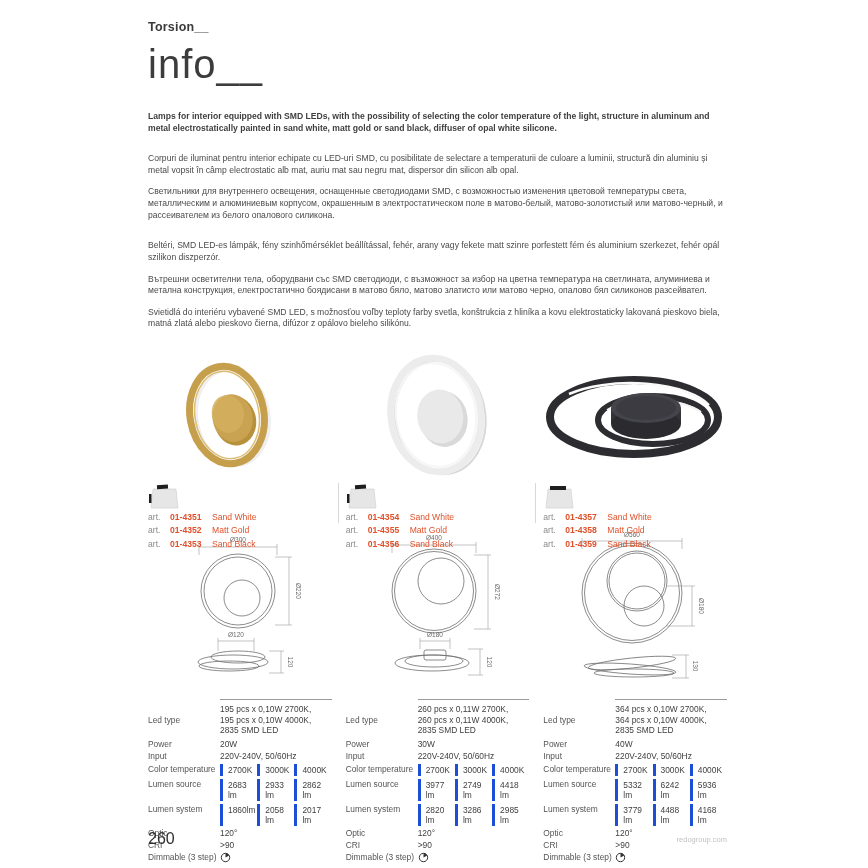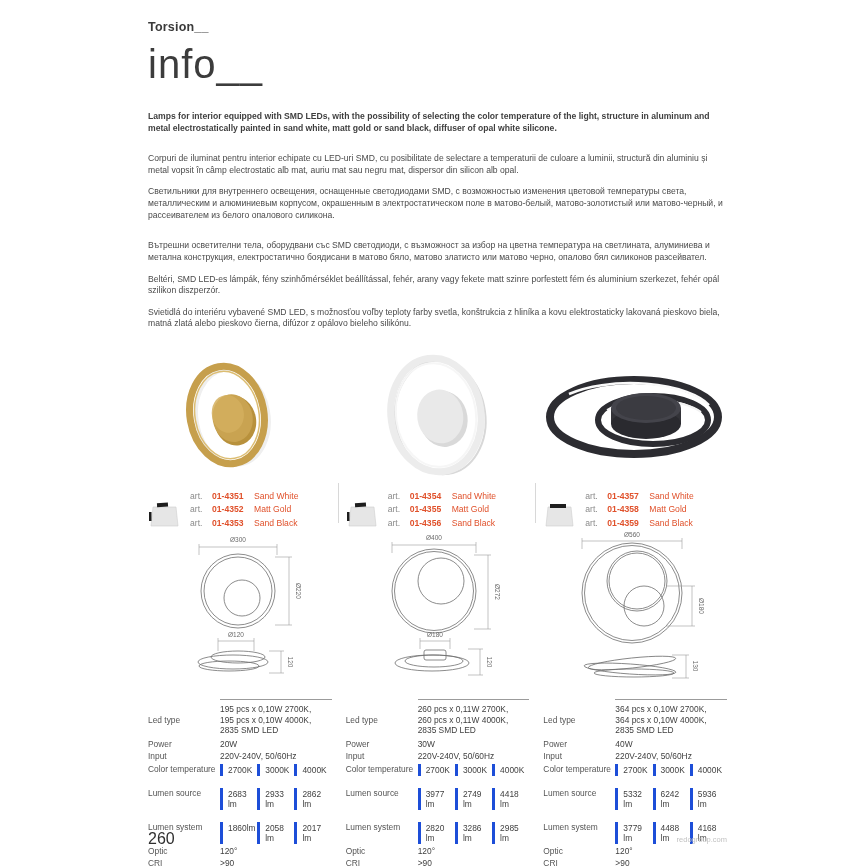--- a/index.html
+++ b/index.html
@@ -18,21 +18,21 @@
   .desc-grid p { font-size:8.6px; line-height:1.34; color:#4a4a4a; margin-bottom:10px; }
   .desc-grid .en { font-weight:700; color:#3f3f3f; }
 
   
   .row3 { display:grid; grid-template-columns:repeat(3,1fr); column-gap:14px; }
 
   
   .photo-cell { height:132px; display:flex; align-items:center; justify-content:center; }
 
   
-  .art-cell { height:48px; display:flex; align-items:flex-end; position:relative; padding-top:2px; }
+  .art-cell { height:48px; display:flex; align-items:flex-start; position:relative; padding-top:2px;flex-direction:column; }
   .art-cell.divided::before { content:''; position:absolute; left:-8px; top:2px; height:40px;
                               border-left:1px solid #d8d8d8; }
   .art-thumb { margin-right:10px; flex:0 0 auto; }
   .art-lines { display:flex; flex-direction:column; gap:1px; }
   .art-line { display:flex; font-size:8.6px; line-height:1.45; }
   .art-prefix { color:#8a8a8a; width:22px; }
   .art-code { font-weight:700; width:42px; }
   .art-finish { font-weight:400; }
 
   
@@ -45,21 +45,21 @@
   
   .specs-grid { margin-top:10px; }
   .spec-table { position:relative; font-size:8.4px; padding-top:5px; }
   .spec-table::before { content:''; position:absolute; top:0; left:72px; right:0;
                         border-top:1px solid #9b9b9b; }
   .srow { display:flex; margin-bottom:2px; }
   .slabel { width:72px; flex:0 0 auto; color:#555; }
   .sval { color:#3f3f3f; }
   .led-row { align-items:center; margin-bottom:3px; }
   .led-lines div { line-height:1.25; }
-  .tgrid { display:grid; grid-template-columns:72px repeat(3,1fr); row-gap:12px; margin:3px 0 2px; }
+  .tgrid { display:grid; grid-template-columns:72px repeat(3,1fr); row-gap:3px; margin:3px 0 2px; }
   .tgrid .tl { color:#555; }
   .tgrid .tv { color:#3f3f3f; border-left:3px solid #1d4ed8; padding:1px 0 1px 5px; }
   .dim-row { }
   .cert-row { display:flex; align-items:center; margin-top:15px; }
   .ce { font-size:9.5px; font-weight:700; color:#222; letter-spacing:-.5px; margin-right:4px; }
   .box-icon { width:9px; height:9px; border:1.3px solid #222; display:inline-flex;
               align-items:center; justify-content:center; margin-right:3px; }
   .box-icon span { width:3px; height:3px; border:1px solid #222; display:block; }
   .ip { font-size:12px; font-weight:700; color:#222; }
 
@@ -77,22 +77,22 @@
 
   <div class="desc-grid">
     <div>
       <p class="en">Lamps for interior equipped with SMD LEDs, with the possibility of selecting the color temperature of the light, structure in aluminum and metal electrostatically painted in sand white, matt gold or sand black, diffuser of opal white silicone.</p>
     </div>
     <div>
       <p>Corpuri de iluminat pentru interior echipate cu LED-uri SMD, cu posibilitate de selectare a temperaturii de culoare a luminii, structură din aluminiu și metal vopsit în câmp electrostatic alb mat, auriu mat sau negru mat, dispersor din silicon alb opal.</p>
       <p>Светильники для внутреннего освещения, оснащенные светодиодами SMD, с возможностью изменения цветовой температуры света, металлическим и алюминиевым корпусом, окрашенным в электростатическом поле в матово-белый, матово-золотистый или матово-черный, и рассеивателем из белого опалового силикона.</p>
     </div>
     <div>
+      <p>Beltéri, SMD LED-es lámpák, fény szinhőmérséklet beállítással, fehér, arany vagy fekete matt szinre porfestett fém és aluminium szerkezet, fehér opál szilikon diszperzór.</p>
       <p>Вътрешни осветителни тела, оборудвани със SMD светодиоди, с възможност за избор на цветна температура на светлината, алуминиева и метална конструкция, електростатично боядисани в матово бяло, матово златисто или матово черно, опалово бял силиконов разсейвател.</p>
-      <p>Beltéri, SMD LED-es lámpák, fény szinhőmérséklet beállítással, fehér, arany vagy fekete matt szinre porfestett fém és aluminium szerkezet, fehér opál szilikon diszperzór.</p>
       <p>Svietidlá do interiéru vybavené SMD LED, s možnosťou voľby teploty farby svetla, konštrukcia z hliníka a kovu elektrostaticky lakovaná pieskovo biela, matná zlatá alebo pieskovo čierna, difúzor z opálovo bieleho silikónu.</p>
     </div>
   </div>
 
   <div class="row3">
     <div class="photo-cell" style="justify-content:flex-start; padding-left:14px;">
       <svg width="130" height="126" viewBox="0 0 130 126">
         <g transform="rotate(-10 65 63)">
           <ellipse cx="70" cy="66" rx="36" ry="48" fill="none" stroke="#efefef" stroke-width="4"></ellipse>
           <ellipse cx="65" cy="63" rx="37" ry="49" fill="none" stroke="#c69f4c" stroke-width="7"></ellipse>

